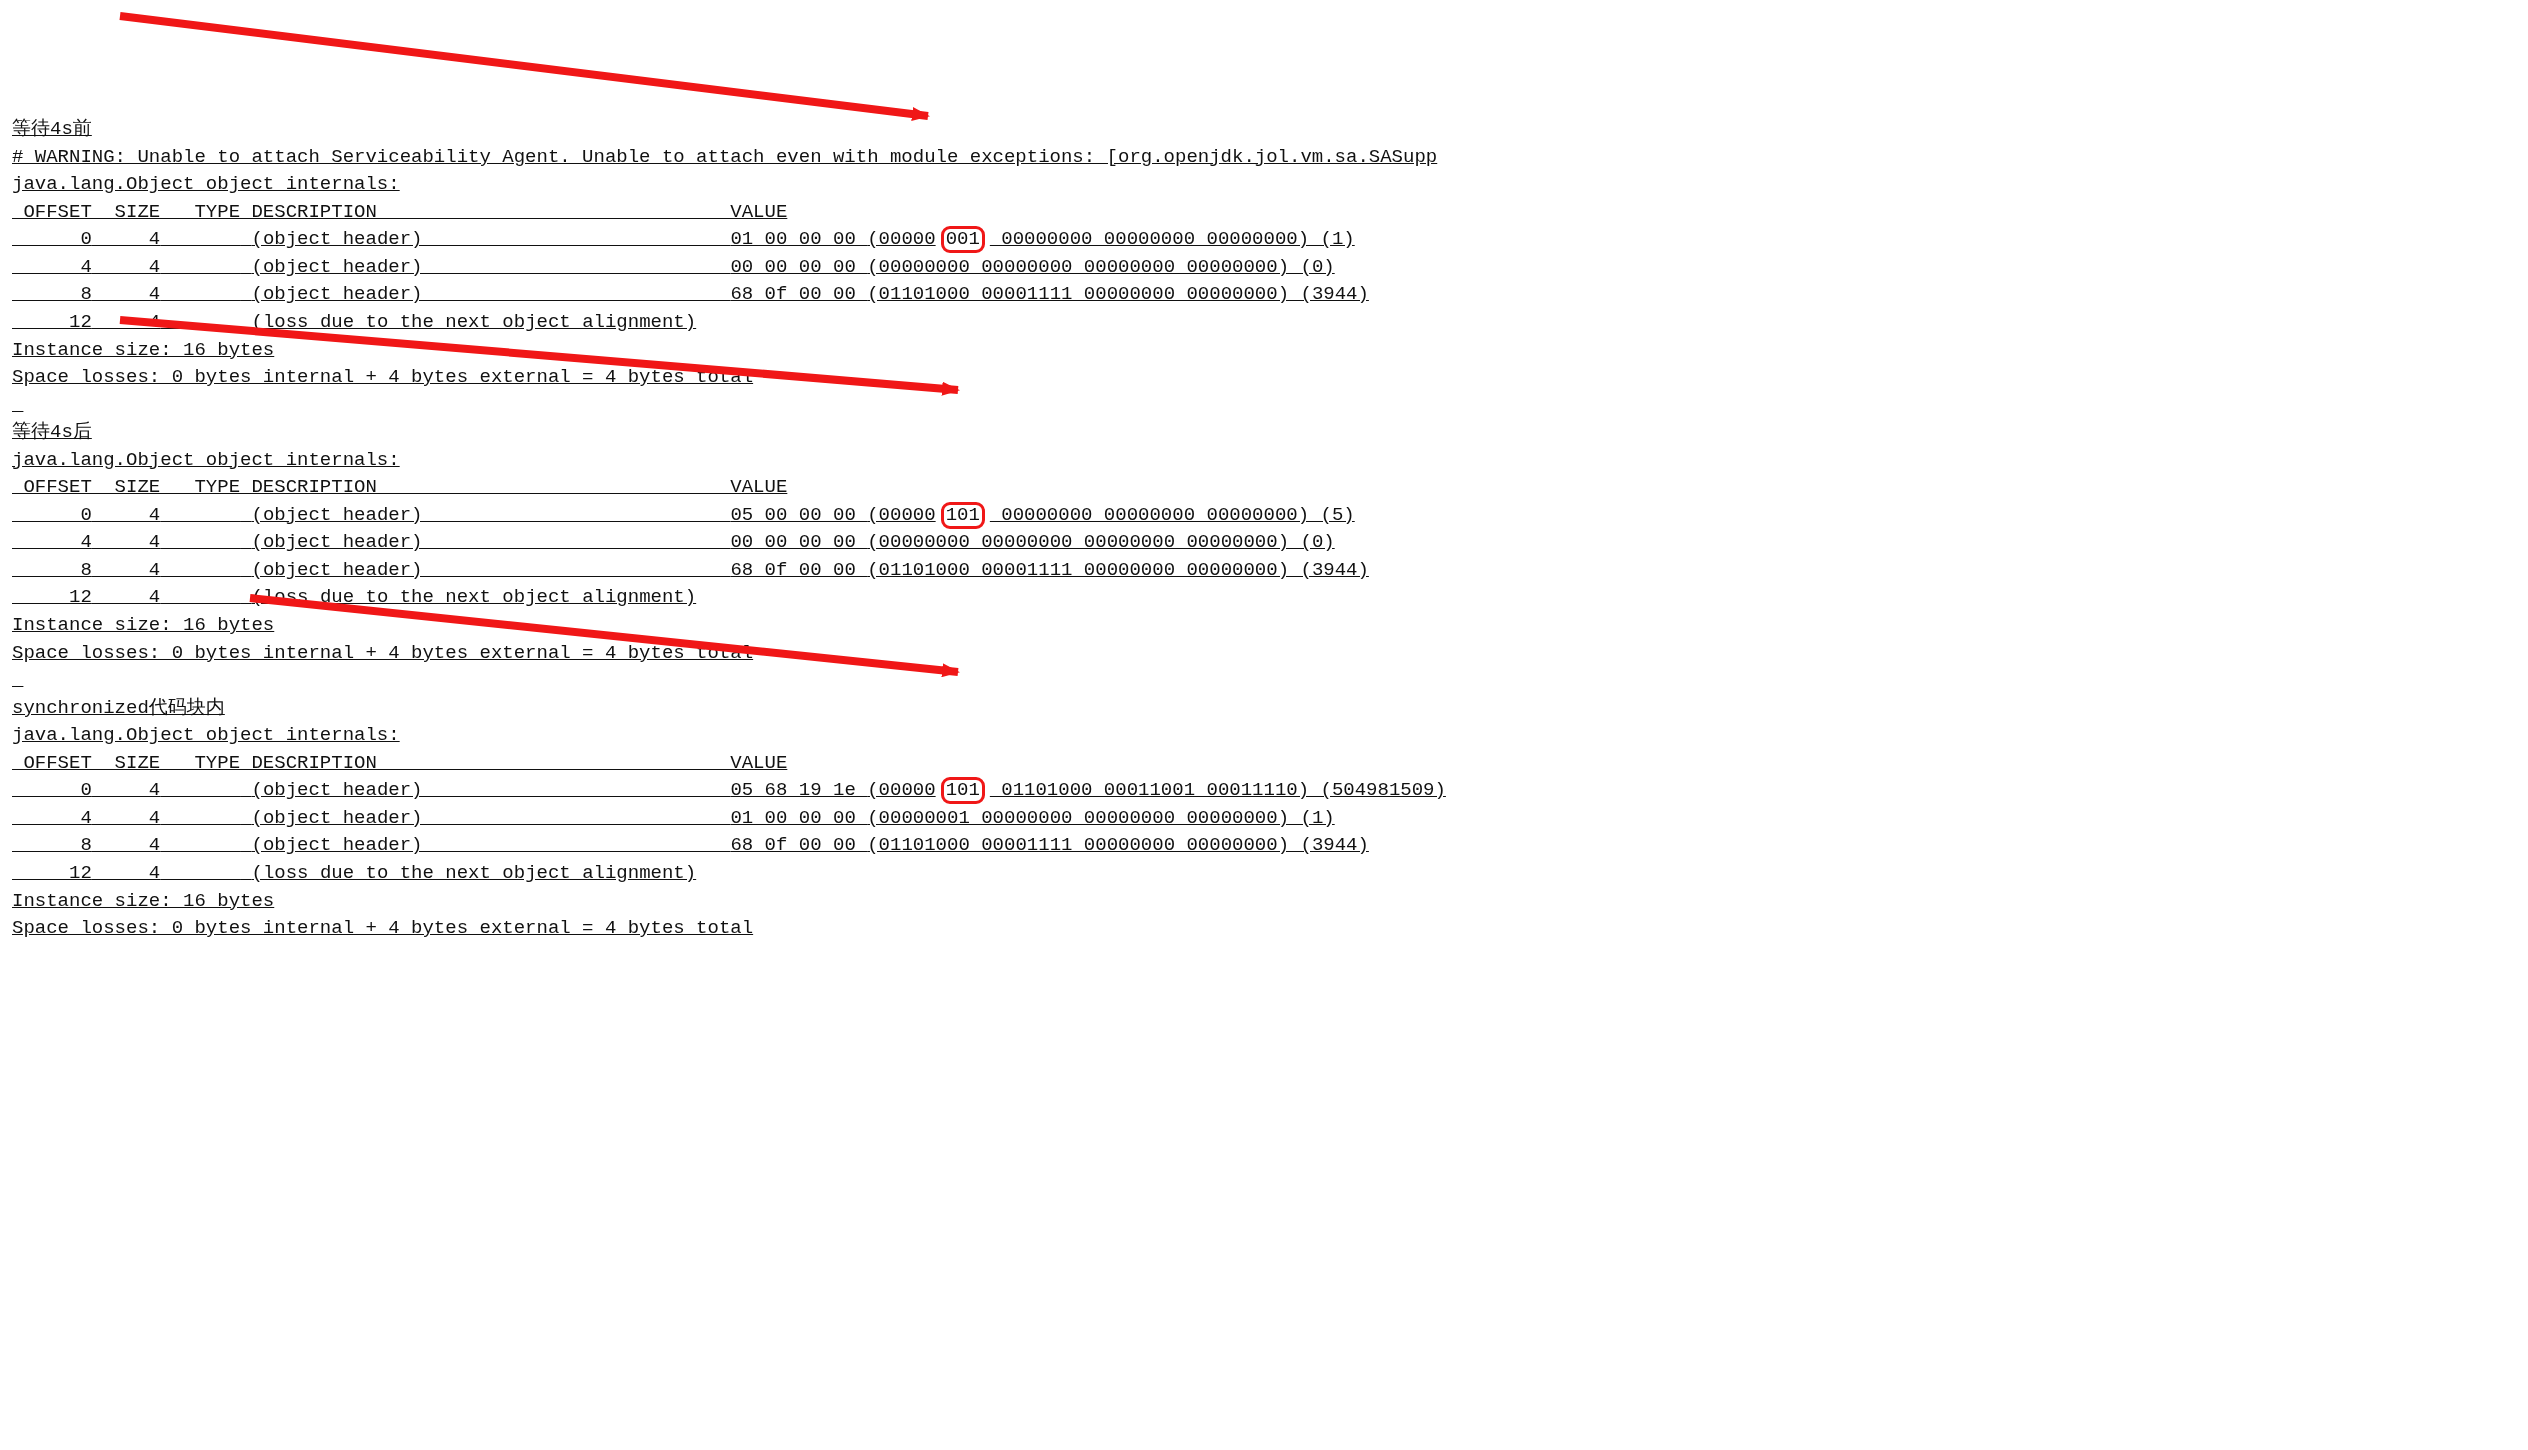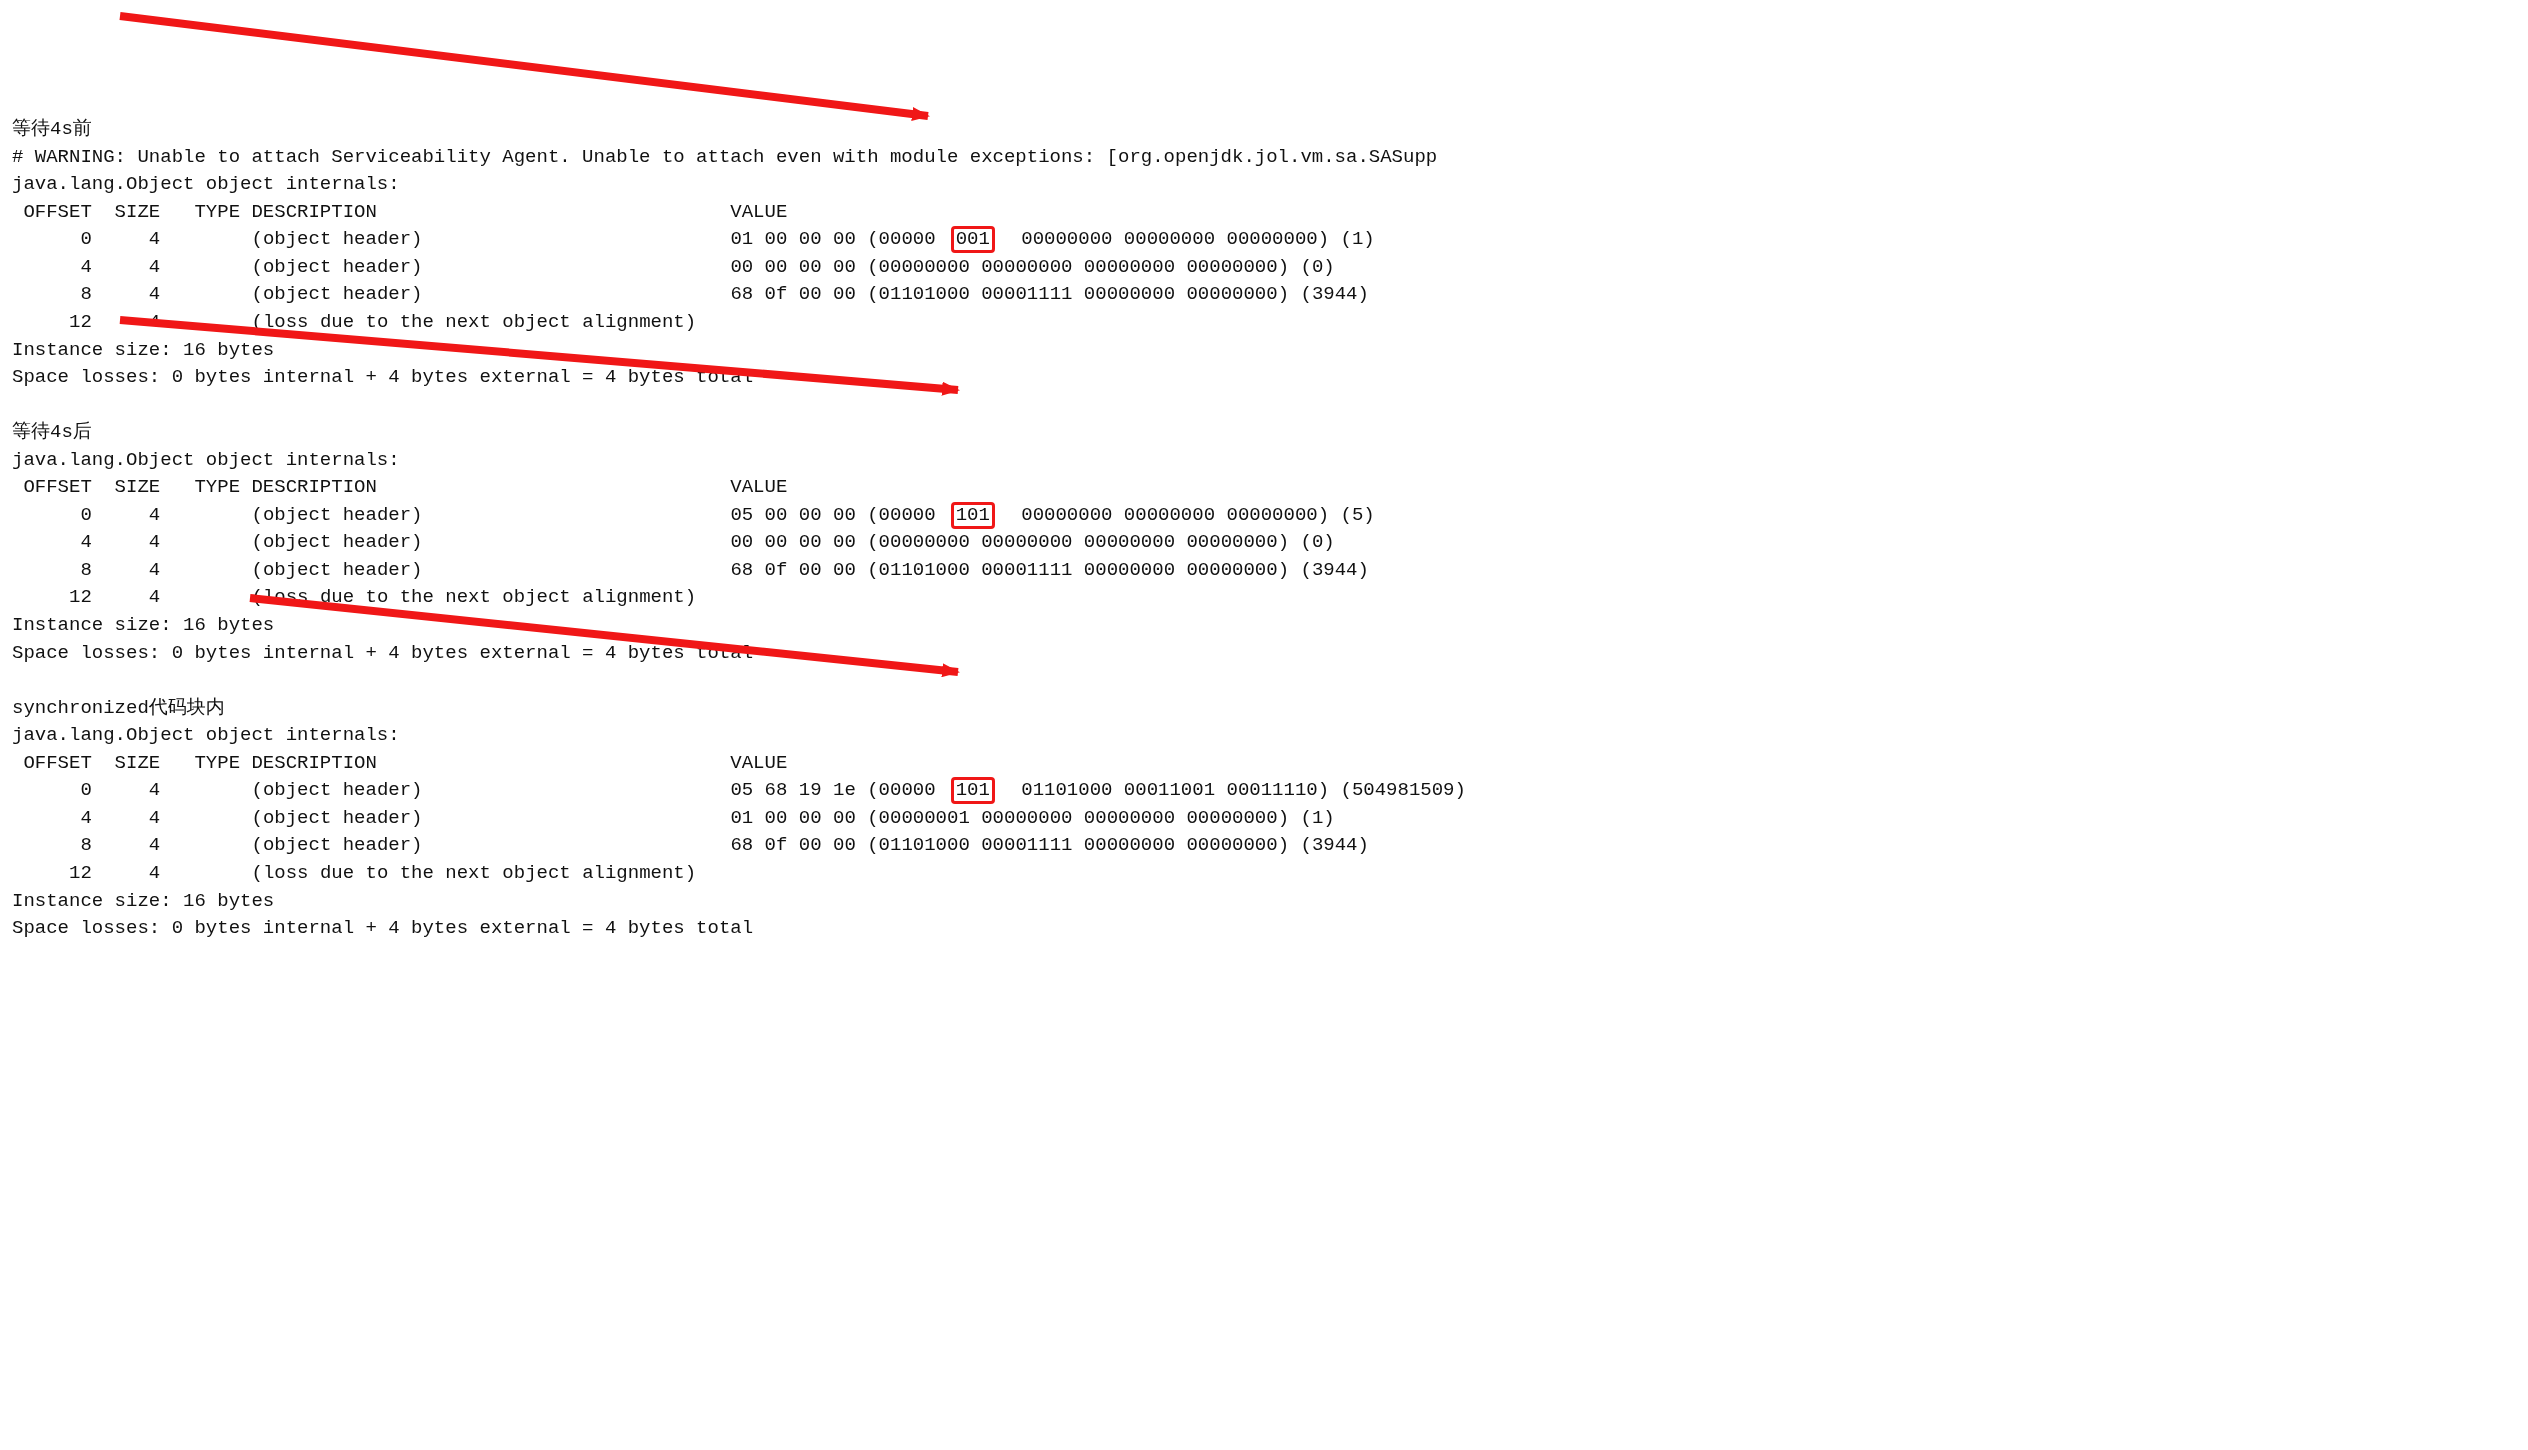--- a/index.html
+++ b/index.html
@@ -7,29 +7,29 @@
     background: #ffffff;
     font-family: "Menlo", "Consolas", "Courier New", monospace;
     font-size: 19px;
     line-height: 1.45;
     color: #111;
     padding: 6px 12px;
     white-space: pre;
     overflow: hidden;
     position: relative;
   }
-  .line { display: block; }
+  .line { display: block; text-decoration: underline; }
   .seg { display: inline; }
   .highlight-box {
     display: inline-block;
     border: 3px solid #f01717;
-    border-radius: 4px;
+    border-radius: 9px;
     padding: 0 2px;
     line-height: 1.1;
-    margin: 0 15px;
+    margin: 0 5px;
     vertical-align: baseline;
   }
   .arrow {
     position: absolute;
     pointer-events: none;
   }
 </style>
 </head>
 <body>
 

